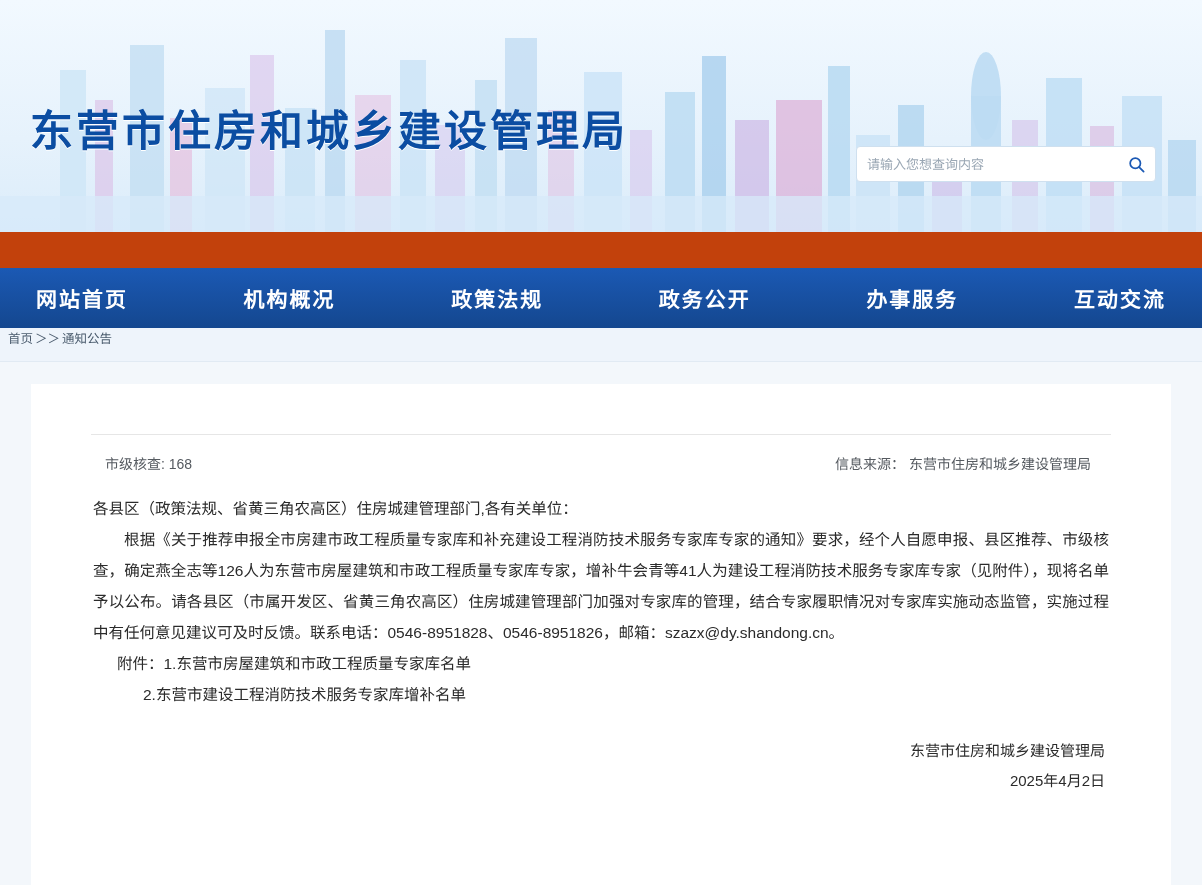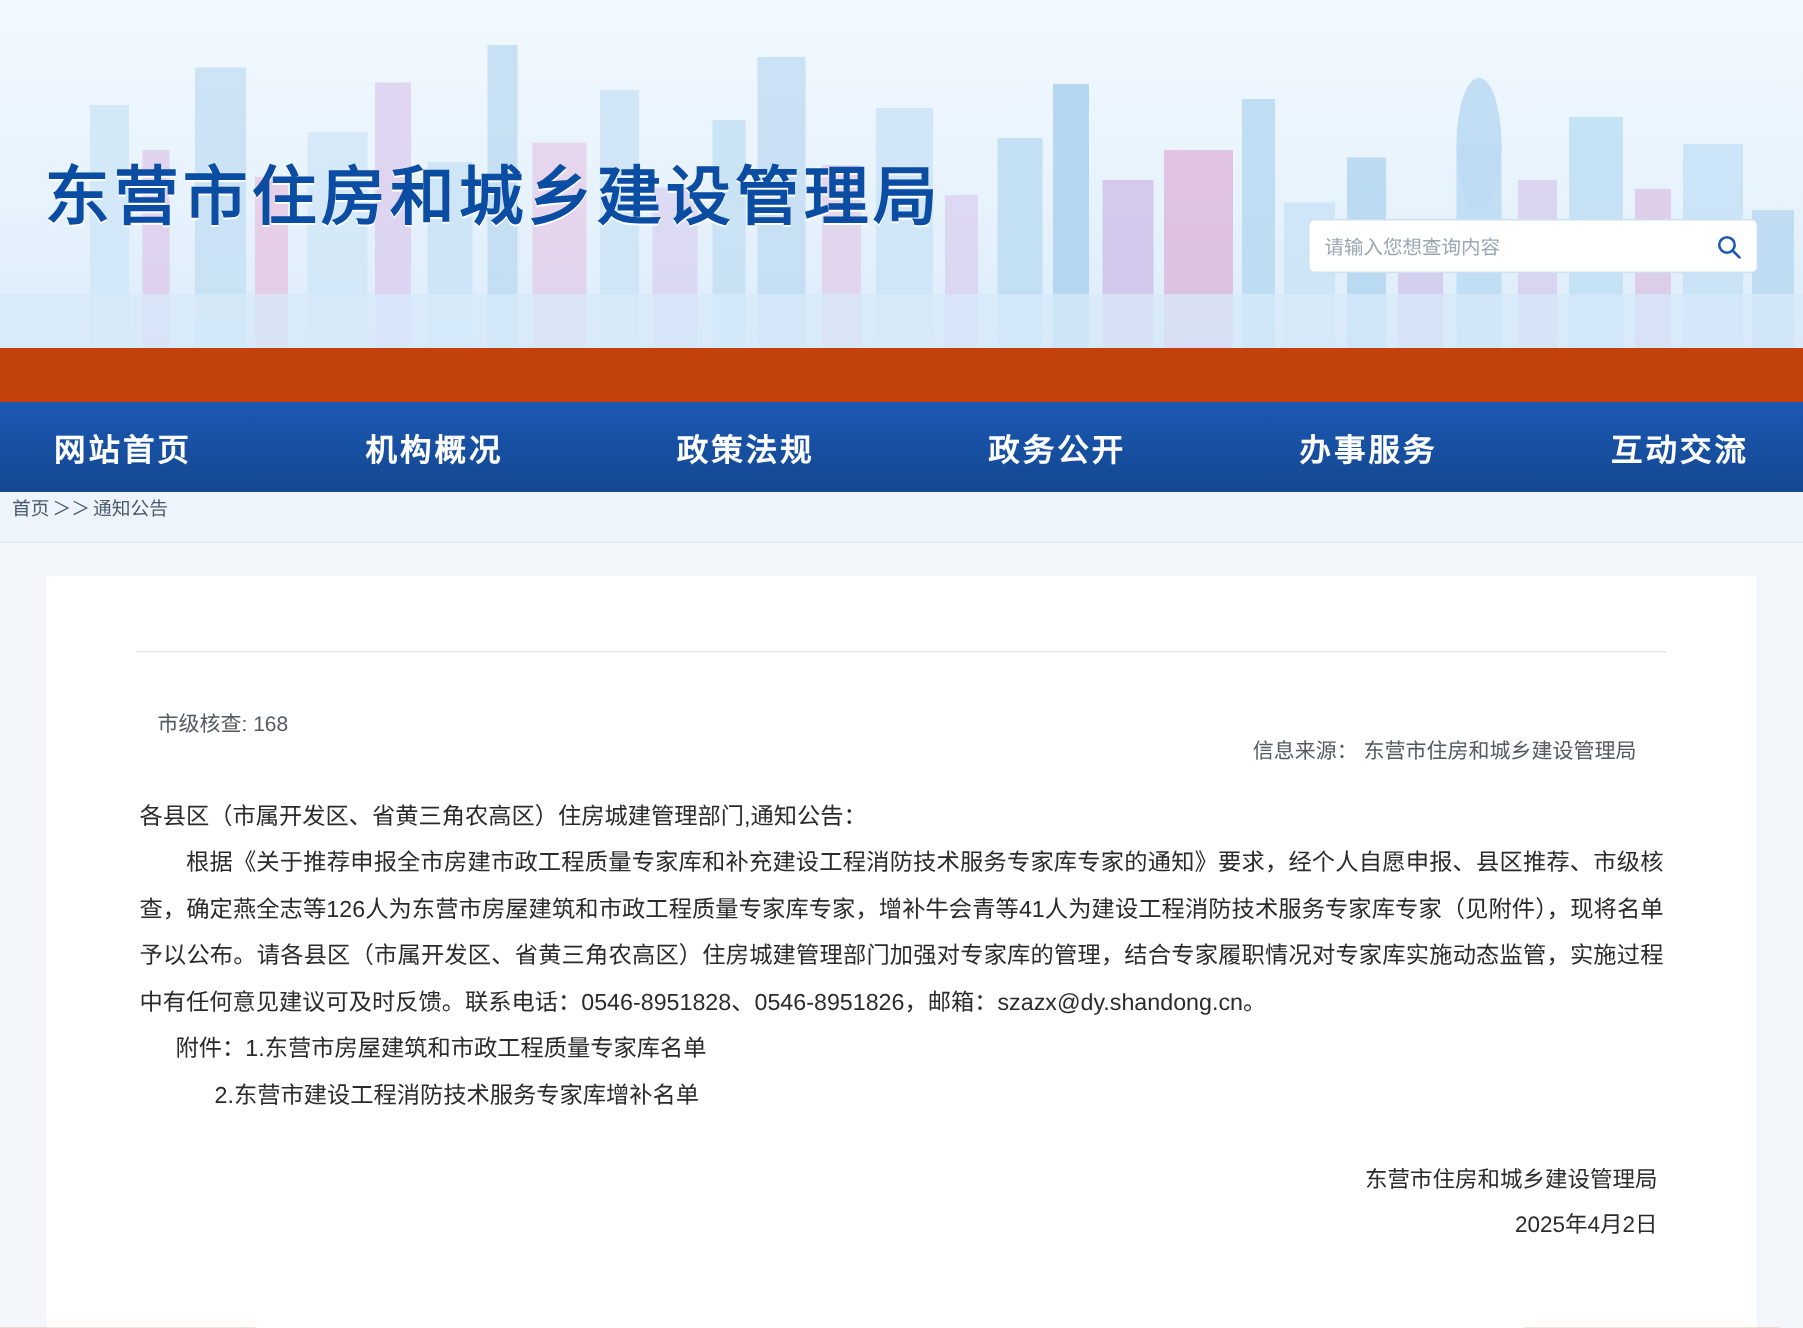--- a/index.html
+++ b/index.html
@@ -32,21 +32,21 @@
     font-size: 43px;
     font-weight: bold;
     letter-spacing: 3px;
     color: #0b4da2;
     font-family: "Liberation Sans", "DejaVu Sans", sans-serif;
     text-shadow: 0 1px 0 #ffffff;
     white-space: nowrap;
   }
   .search-box {
     position: absolute;
-    right: 30px;
+    right: 46px;
     top: 146px;
     width: 300px;
     height: 36px;
     background: #ffffff;
     border: 1px solid #cfe0ef;
     border-radius: 4px;
     display: flex;
     align-items: flex-end;
     gap: 38px;
   }
@@ -132,21 +132,21 @@
     border-top: 1px solid #e6e6e6;
     display: flex;
     align-items: center;
     justify-content: space-between;
     padding: 18px 14px 14px 14px;
     font-size: 14px;
     color: #555a60;
   }
   .meta-item { white-space: nowrap; }
   .meta-left { padding-left: 66px; }
-  .meta-right { padding-right: 6px; margin-top: 36px; }
+  .meta-right { padding-right: 6px; }
 
   .body-text {
     font-size: 15.5px;
     color: #2b2b2b;
     line-height: 31px;
     padding: 6px 2px 0 2px;
     text-align: justify;
   }
   .p-indent { text-indent: 2em; }
   .attach-line { padding-left: 24px; }
@@ -250,21 +250,21 @@
           <span>市级核查:</span>
           <span>168</span>
         </div>
         <div class="meta-item meta-right">
           <span>信息来源：</span>
           <span>东营市住房和城乡建设管理局</span>
         </div>
       </div>
 
       <div class="body-text">
-        <div>各县区（市属开发区、省黄三角农高区）住房城建管理部门,通知公告：</div>
+        <div>各县区（政策法规、省黄三角农高区）住房城建管理部门,各有关单位：</div>
         <div class="p-indent">根据《关于推荐申报全市房建市政工程质量专家库和补充建设工程消防技术服务专家库专家的通知》要求，经个人自愿申报、县区推荐、市级核查，确定燕全志等126人为东营市房屋建筑和市政工程质量专家库专家，增补牛会青等41人为建设工程消防技术服务专家库专家（见附件），现将名单予以公布。请各县区（市属开发区、省黄三角农高区）住房城建管理部门加强对专家库的管理，结合专家履职情况对专家库实施动态监管，实施过程中有任何意见建议可及时反馈。联系电话：0546-8951828、0546-8951826，邮箱：szazx@dy.shandong.cn。</div>
         <div class="attach-line">附件：1.东营市房屋建筑和市政工程质量专家库名单</div>
         <div class="attach-line2">2.东营市建设工程消防技术服务专家库增补名单</div>
       </div>
 
       <div class="sign">
         <div>东营市住房和城乡建设管理局</div>
         <div>2025年4月2日</div>
       </div>
 

